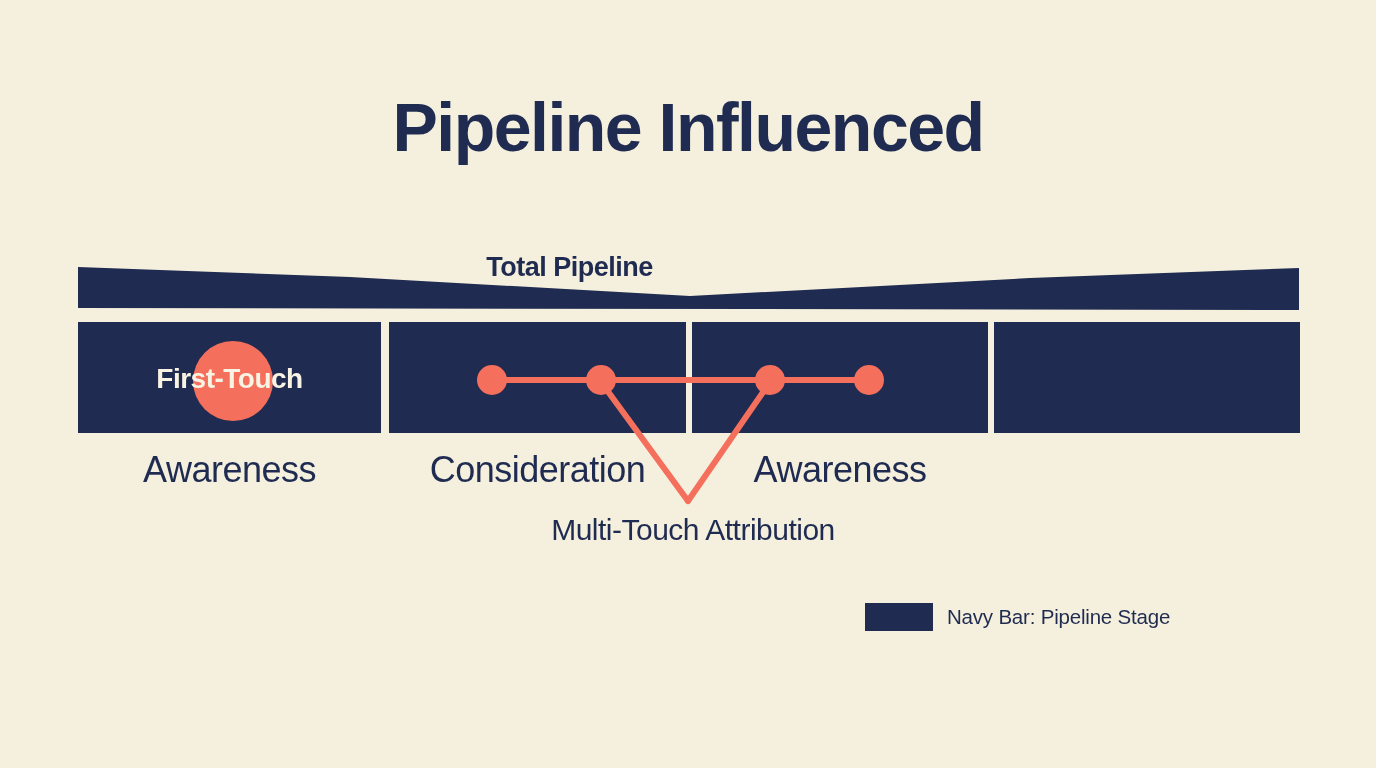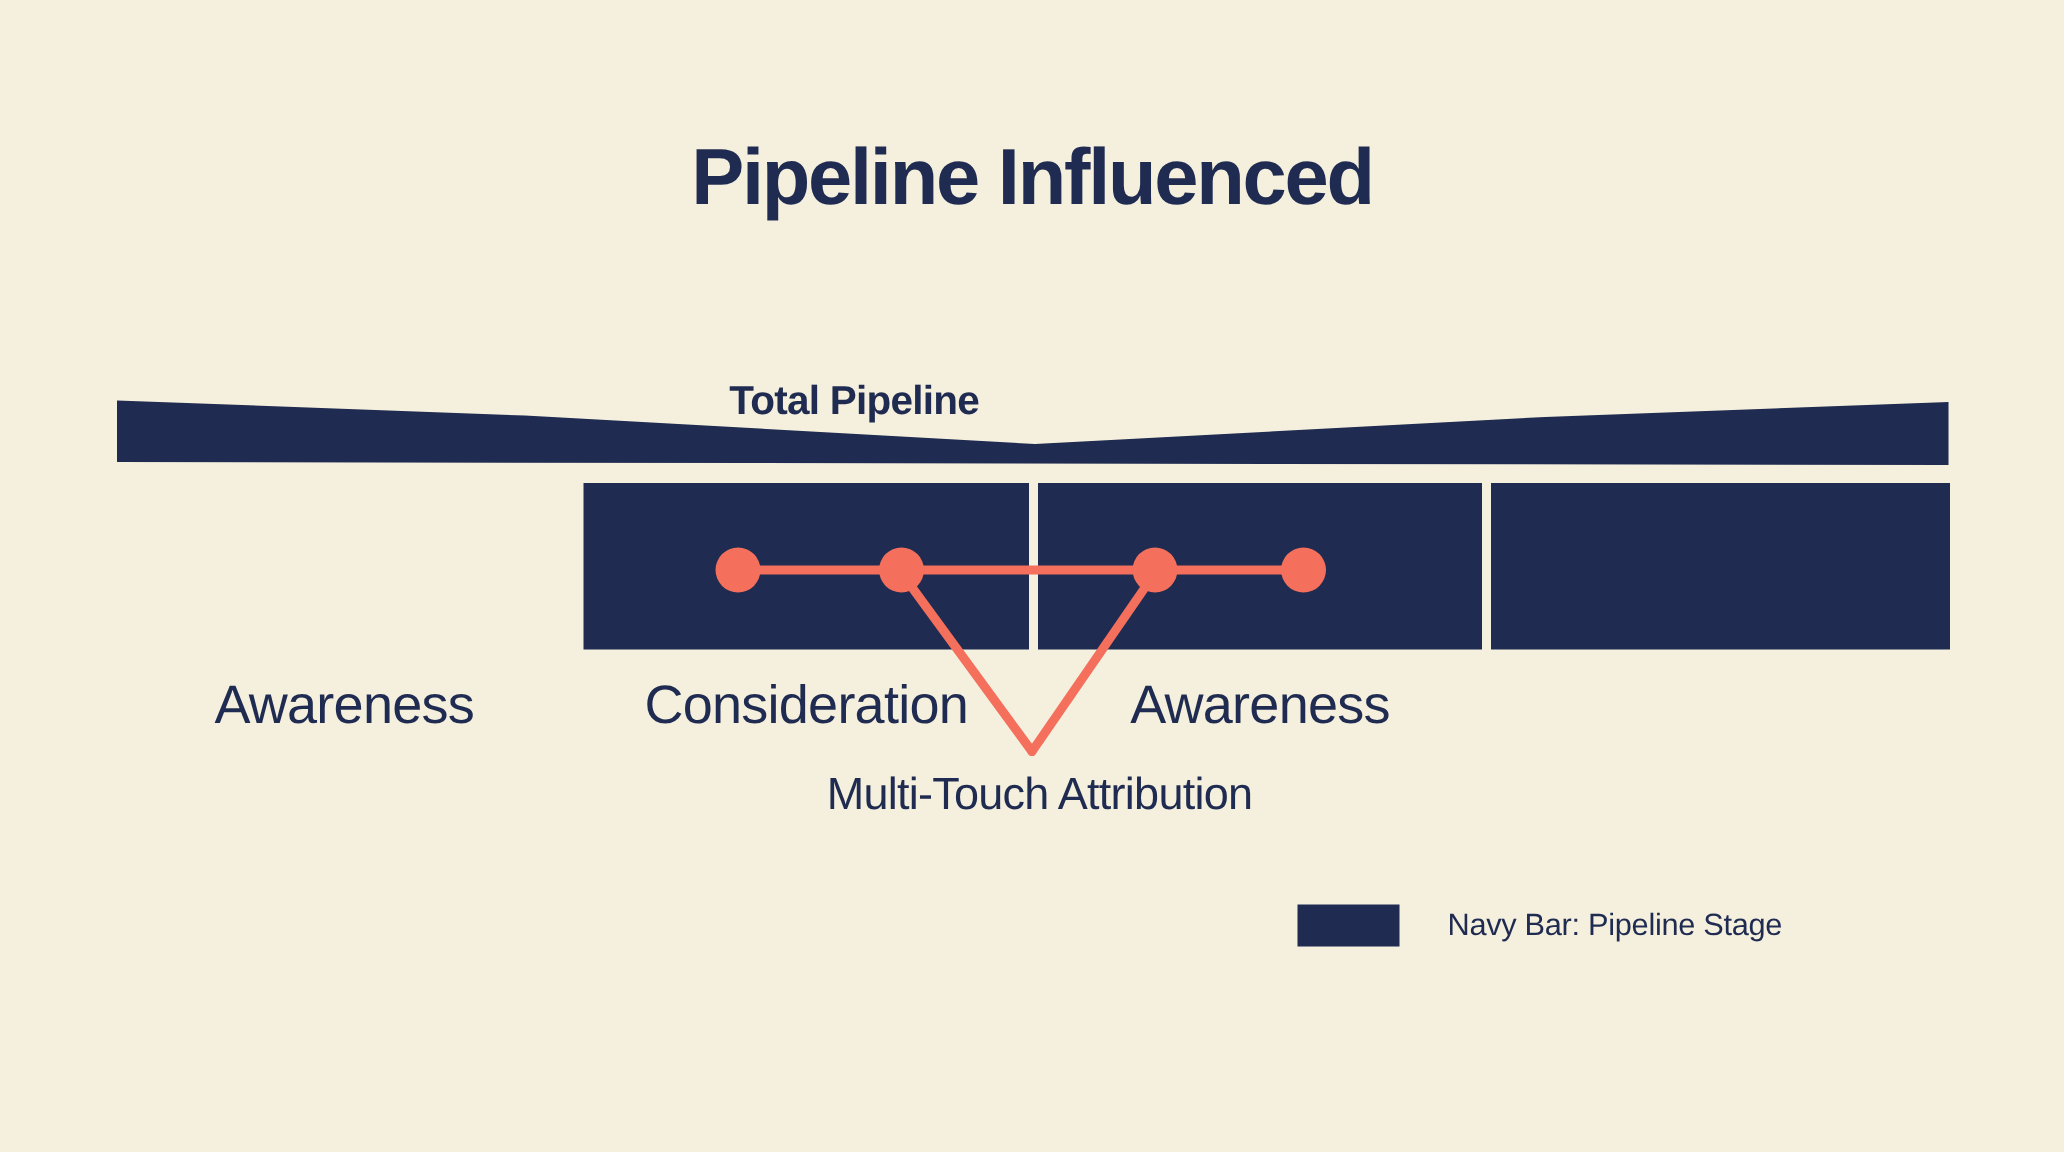--- a/index.html
+++ b/index.html
@@ -18,21 +18,21 @@
   .canvas {
     position: relative;
     width: 1376px;
     height: 768px;
     background: var(--background);
   }
   .title {
     position: absolute;
     top: 88px; left: 0; width: 1376px;
     text-align: center;
-    font-size: 53px;
+    font-size: 68px;
     font-weight: 700;
     letter-spacing: -1.5px;
     color: var(--navy);
   }
   .total-label {
     position: absolute;
     top: 252px; left: 0; width: 1139px;
     text-align: center;
     font-size: 27px;
     font-weight: 700;
@@ -102,21 +102,21 @@
   .legend {
     position: absolute;
     left: 865px; top: 596px;
     display: flex;
     flex-direction: column;
   }
   .legend-row {
     display: flex;
     align-items: center;
     height: 42px;
-    gap: 32px;
+    gap: 14px;
   }
   .legend-swatch-col {
     width: 68px;
     display: flex;
     align-items: center;
     justify-content: center;
     position: relative;
   }
   .swatch-navy-bar {
     width: 68px; height: 28px;
@@ -159,20 +159,24 @@
 <div class="canvas">
 
   <h1 class="title">Pipeline Influenced</h1>
 
   <div class="total-label">Total Pipeline</div>
 
   <svg class="layer-svg" viewBox="0 0 1376 768" aria-hidden="true">
     <polygon class="band" points="78,267 350,277 690,296 1030,278 1299,268 1299,310 78,308"></polygon>
   </svg>
 
+  <div class="bar bar-awareness">
+    <div class="first-touch-dot"></div>
+    <div class="first-touch-label">First-Touch</div>
+  </div>
   <div class="bar bar-consideration"></div>
   <div class="bar bar-decision"></div>
   <div class="bar bar-closed-won"></div>
 
   <svg class="layer-svg" viewBox="0 0 1376 768" aria-hidden="true">
     <line class="overlay-line" x1="492" y1="380" x2="869" y2="380"></line>
     <line class="overlay-line" x1="601" y1="382" x2="688" y2="501"></line>
     <line class="overlay-line" x1="770" y1="382" x2="688" y2="501"></line>
     <circle class="overlay-marker" cx="492" cy="380" r="15"></circle>
     <circle class="overlay-marker" cx="601" cy="380" r="15"></circle>

